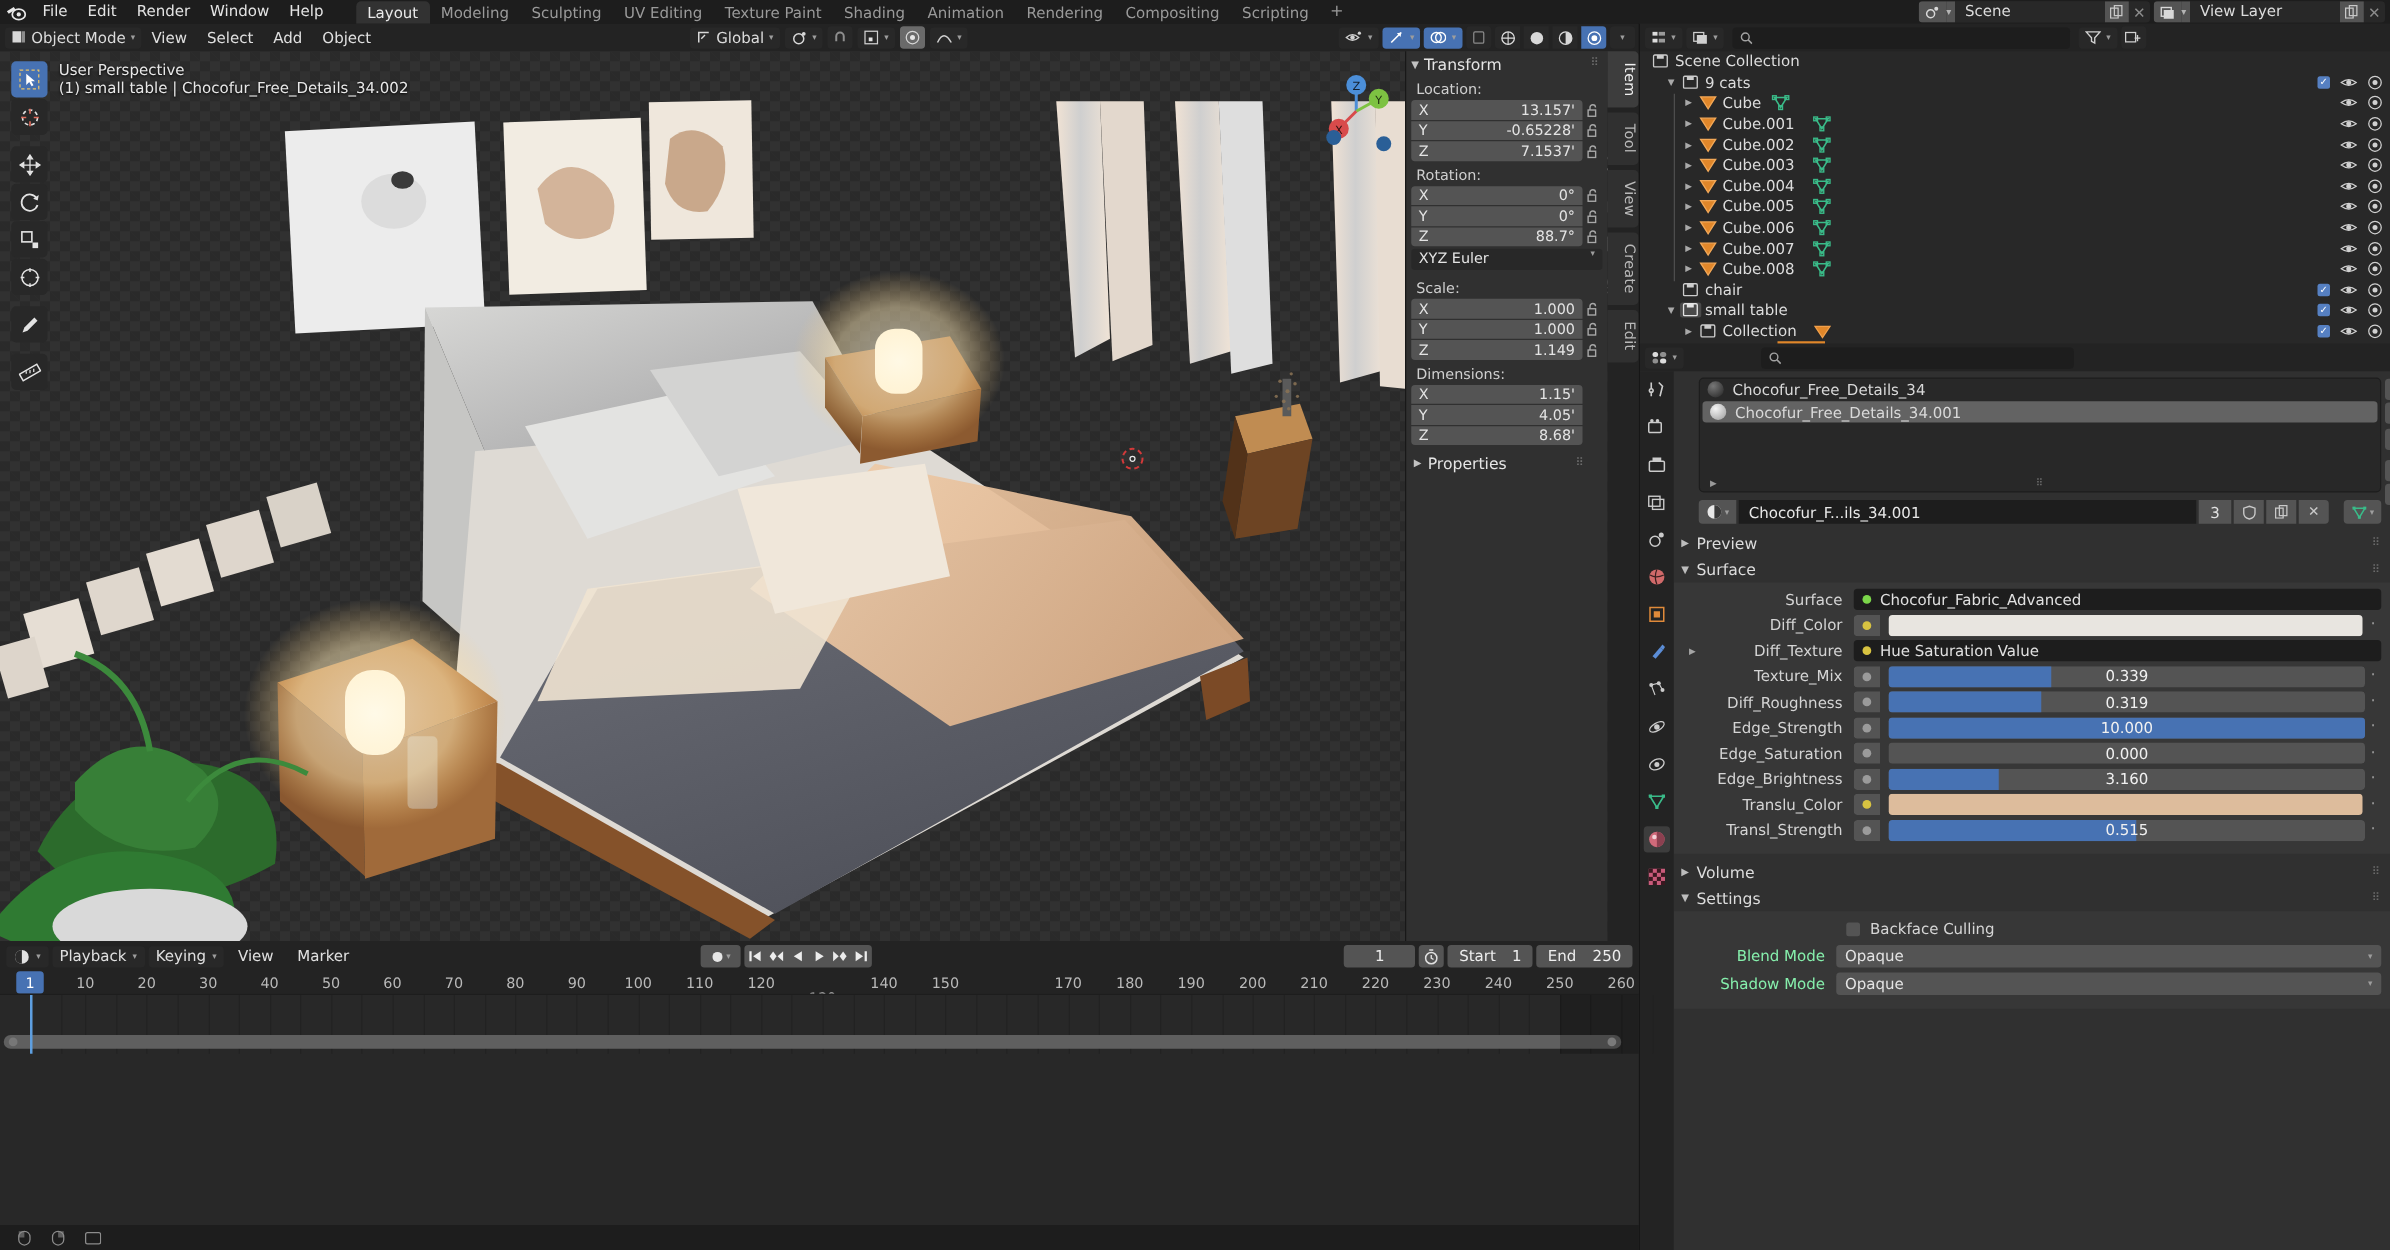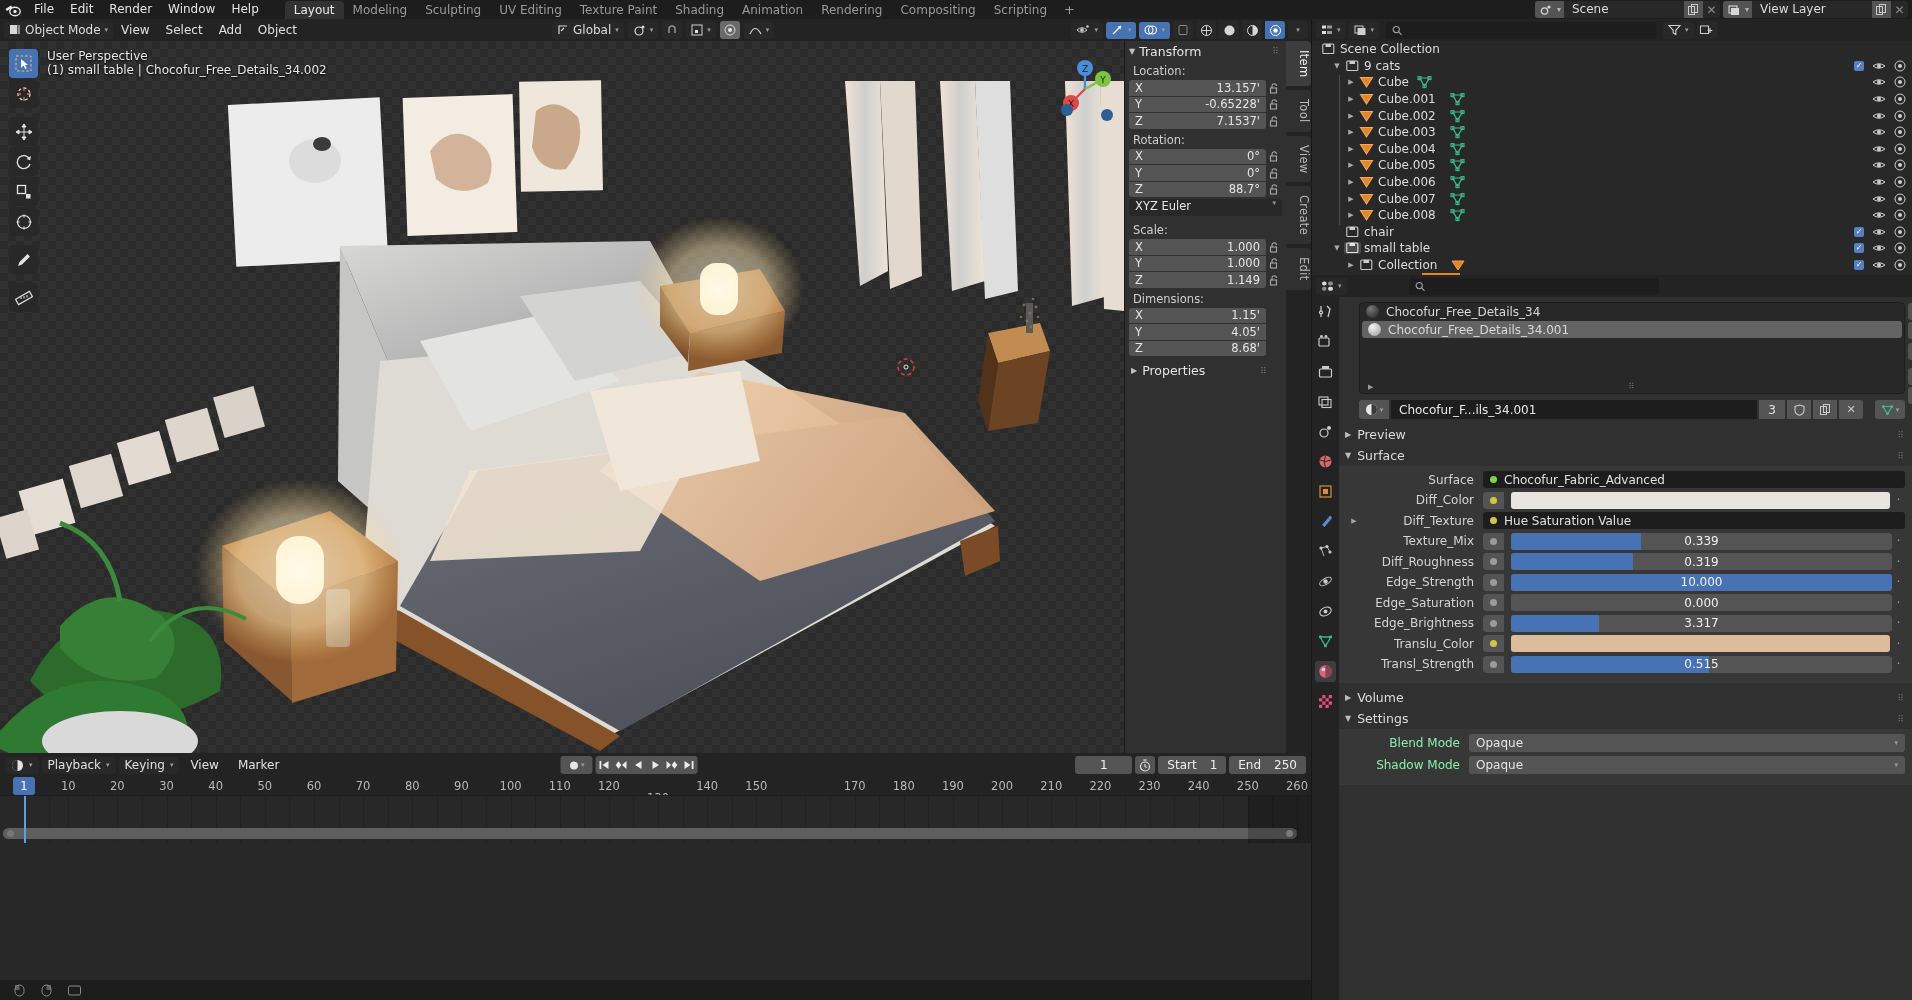--- a/index.html
+++ b/index.html
@@ -1552,21 +1552,21 @@
             </div>
             <div class="prow">
               <span class="pexp"></span>
               <span class="plabel">Edge_Brightness</span>
               <span class="pfield" style="background:transparent;padding-left:0;">
                 <span class="dotpre">
                   <span class="dot grey"></span>
                 </span>
                 <span class="slider-wrap">
                   <span class="slider-fill" style="width:23%;"></span>
-                  <span class="slider-val">3.317</span>
+                  <span class="slider-val">3.160</span>
                 </span>
               </span>
               <span class="pdot-right">·</span>
             </div>
             <div class="prow">
               <span class="pexp"></span>
               <span class="plabel">Translu_Color</span>
               <span class="pfield" style="background:transparent;padding-left:0;">
                 <span class="dotpre">
                   <span class="dot yellow"></span>
@@ -1597,20 +1597,24 @@
         <span>Volume</span>
         <span class="dots">⠿</span>
       </div>
 
       <div class="sec-head">
         <span class="tri">▼</span>
         <span>Settings</span>
         <span class="dots">⠿</span>
       </div>
       <div class="sec-body">
+        <div class="chkrow">
+          <span class="chkbox"></span>
+          <span class="clabel">Backface Culling</span>
+        </div>
         <div class="selrow">
           <span class="plabel">Blend Mode</span>
           <span class="selbox">
             <span>Opaque</span>
             <span class="caret">▾</span>
           </span>
         </div>
         <div class="selrow">
           <span class="plabel">Shadow Mode</span>
           <span class="selbox">

